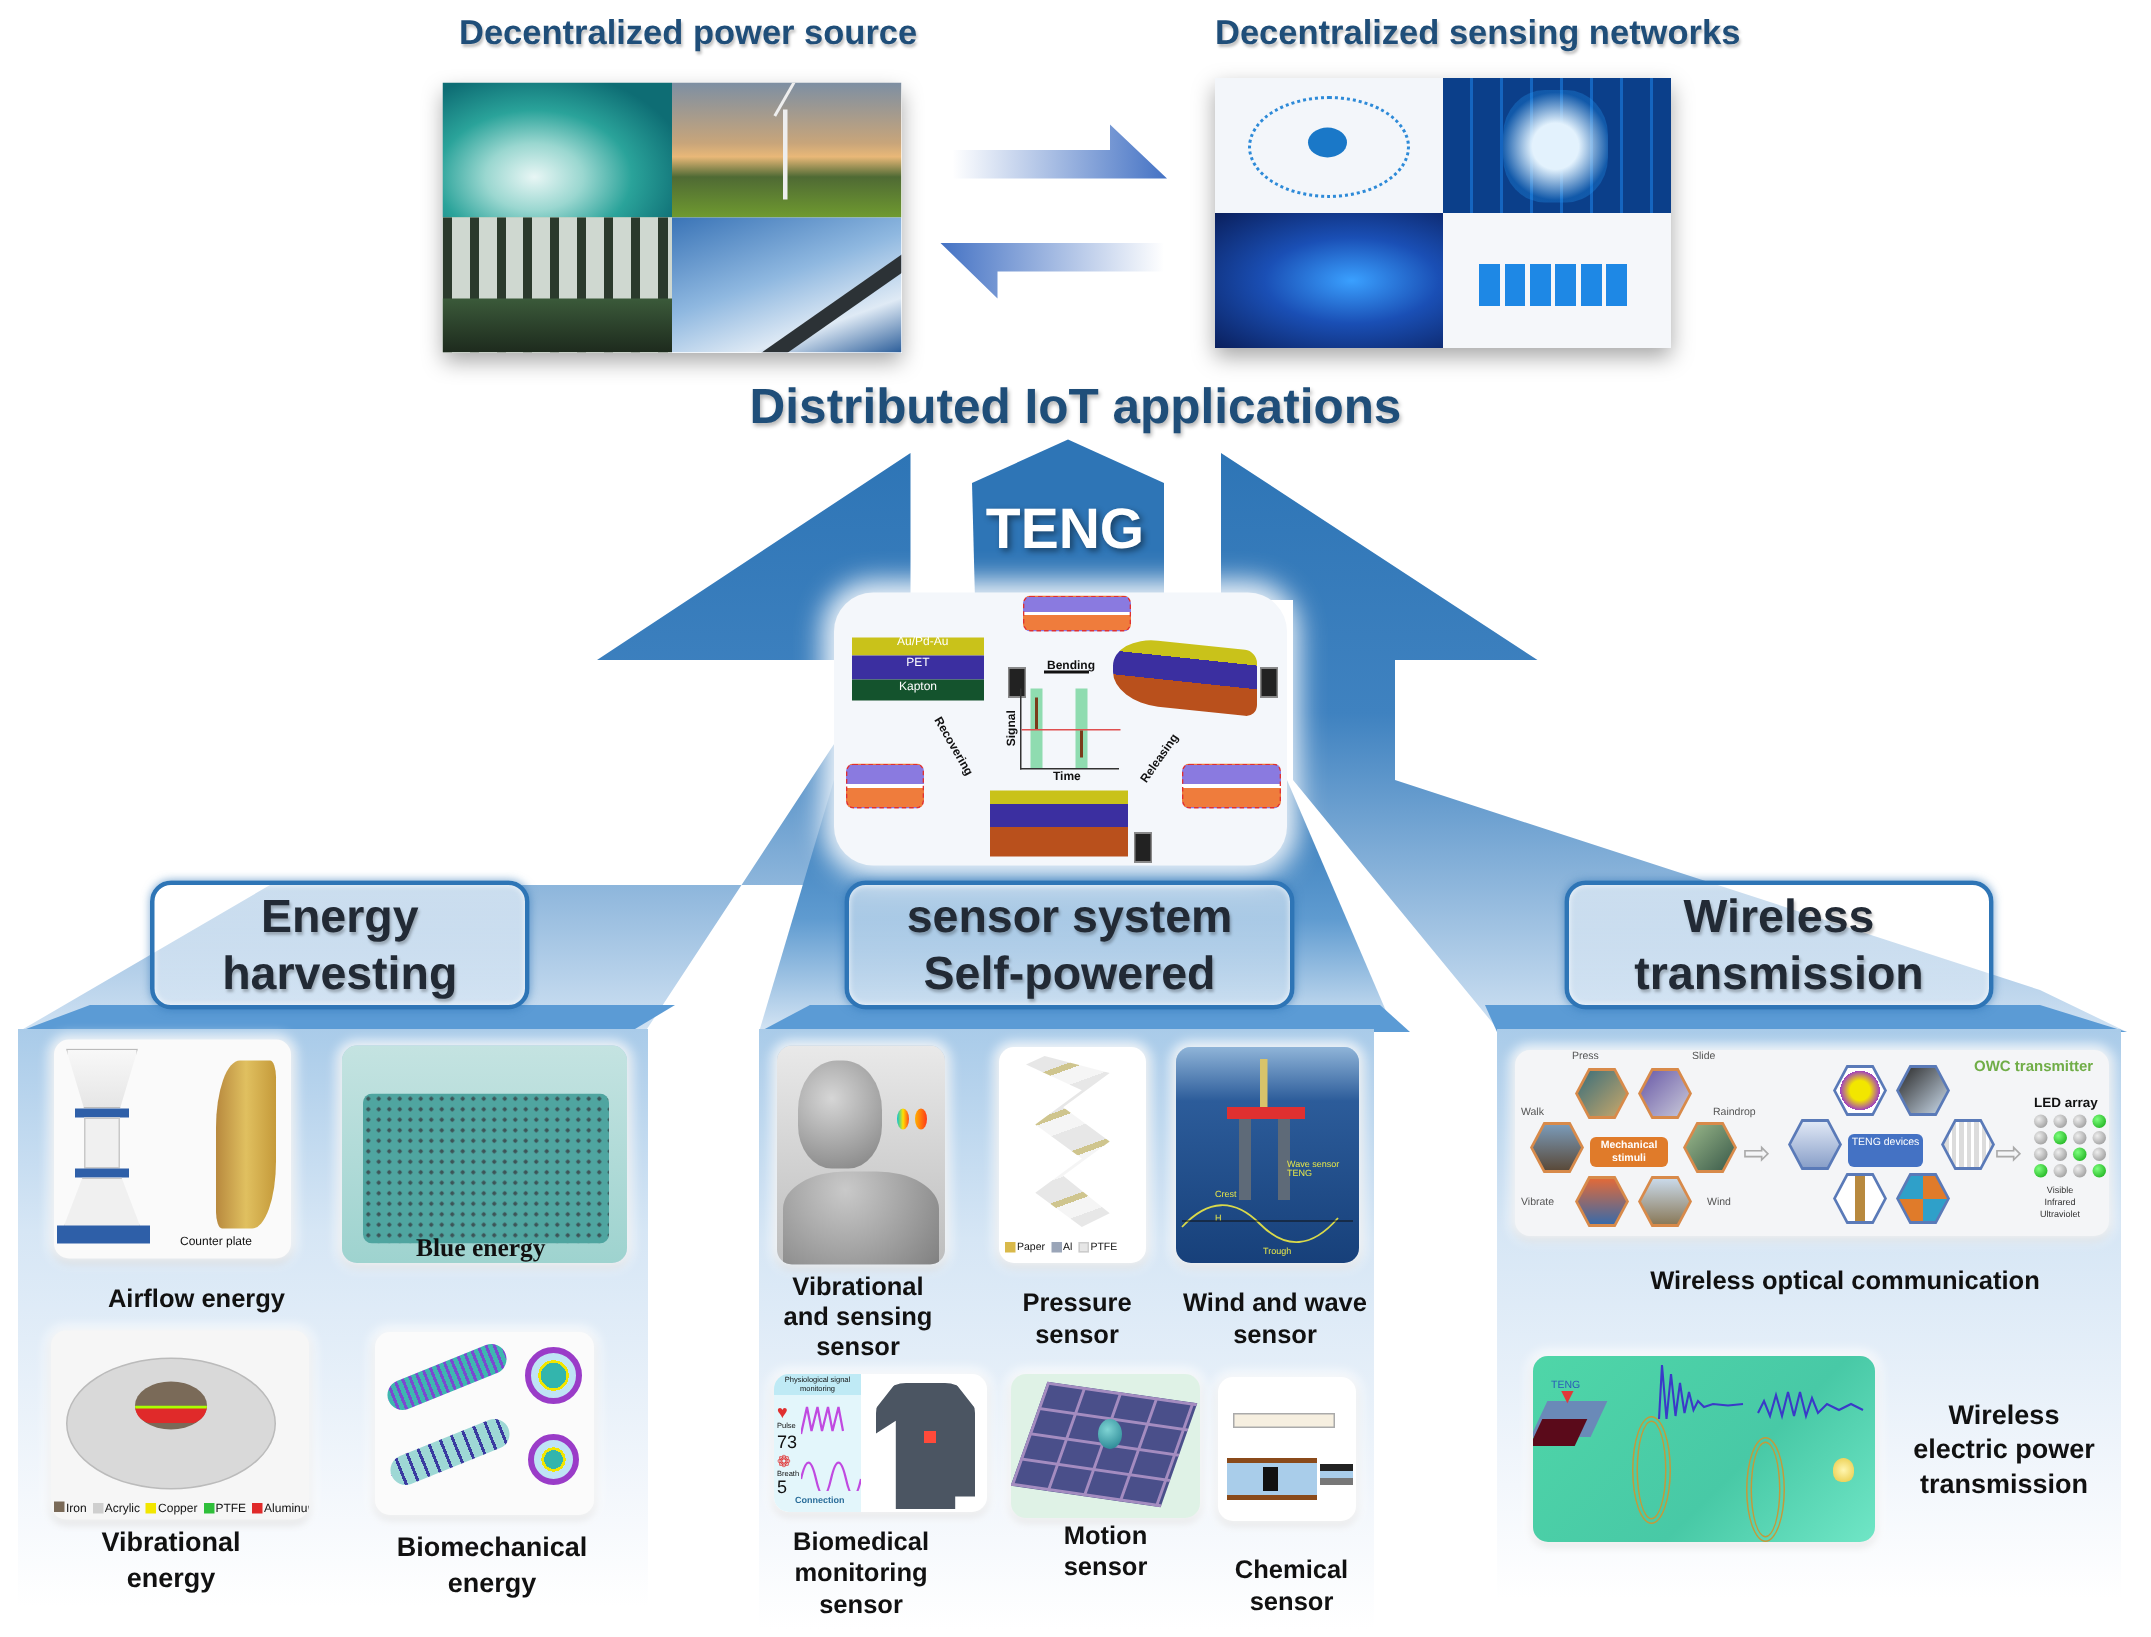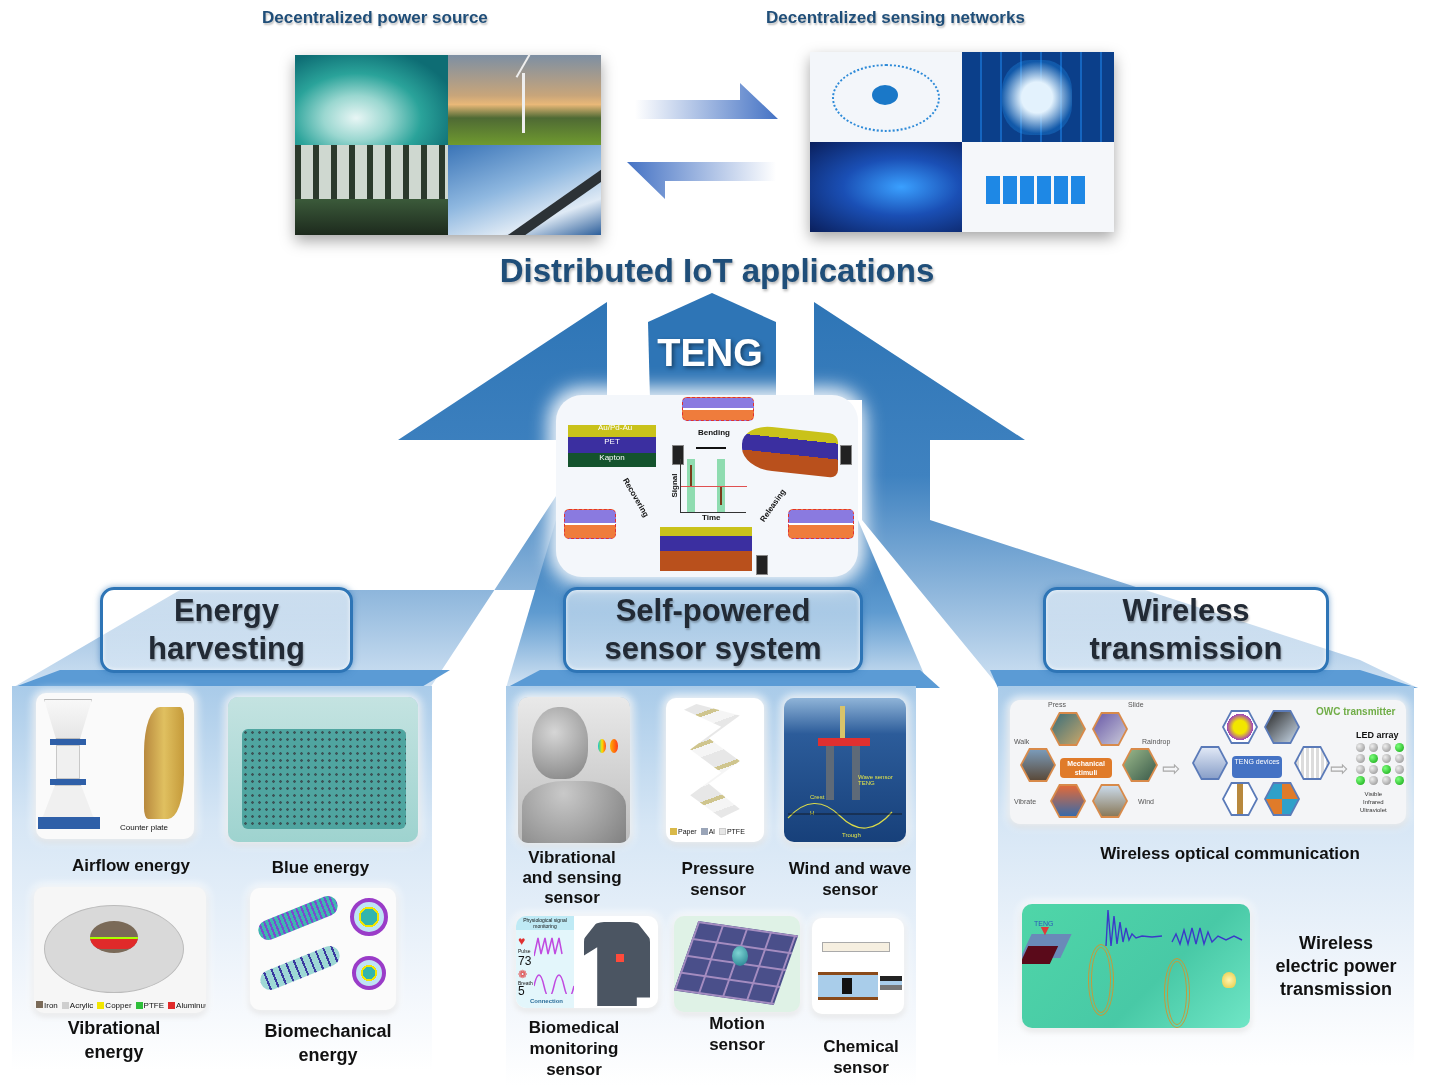--- a/index.html
+++ b/index.html
@@ -1,22 +1,22 @@
 <!DOCTYPE html>
 <html><head>
 <meta charset="utf-8">
 <style>
   * { box-sizing: border-box; margin: 0; padding: 0; }
   html, body { width: 1434px; height: 1091px; background: #ffffff; overflow: hidden; }
   body { position: relative; font-family: "Liberation Sans", sans-serif; color: #111; }
 
   
   .top-heading {
-    position: absolute; font-weight: bold; font-size: 17px; color: #1f4e79;
-    text-shadow: 1px 2px 2px rgba(0,0,0,0.25); white-space: nowrap;
+    position: absolute; font-weight: bold; font-size: 23px; color: #1f4e79;
+    text-shadow: 1px 2px 2px rgba(0,0,0,0.25); white-space: nowrap; margin-left: 44px;
   }
   .main-title {
     position: absolute; left: 0; width: 1434px; top: 252px; text-align: center;
     font-weight: bold; font-size: 33px; color: #1f4e79;
     text-shadow: 1px 2px 3px rgba(0,0,0,0.3);
   }
 
   
   .mosaic { position: absolute; display: grid; grid-template-columns: 1fr 1fr; grid-template-rows: 1fr 1fr;
     box-shadow: 0 6px 14px rgba(0,0,0,0.35); overflow: hidden; }
@@ -148,43 +148,43 @@
   <div style="position:absolute; left:200px; top:160px; width:12px; height:20px; background:#222; border:1px solid #888;"></div>
 
   <div style="position:absolute; left:126px; top:2px; width:72px; height:24px; border:1px dashed #e03030; border-radius:5px; background: linear-gradient(180deg,#8a7ae0 0 45%, #fff 45% 55%, #ef7c3c 55%);"></div>
   <div style="position:absolute; left:8px; top:114px; width:52px; height:30px; border:1px dashed #e03030; border-radius:5px; background: linear-gradient(180deg,#8a7ae0 0 45%, #fff 45% 55%, #ef7c3c 55%);"></div>
   <div style="position:absolute; left:232px; top:114px; width:66px; height:30px; border:1px dashed #e03030; border-radius:5px; background: linear-gradient(180deg,#8a7ae0 0 45%, #fff 45% 55%, #ef7c3c 55%);"></div>
 
   <div style="position:absolute; left:186px; top:34px; width:96px; height:44px; border-radius: 30px 8px 8px 30px / 20px 8px 8px 20px; background: linear-gradient(180deg, #c9c21a 0 22%, #3b2fa0 22% 58%, #b9501c 58%); transform: skewY(6deg);"></div>
 
   <div style="position:absolute; left:104px; top:132px; width:92px; height:44px; background: linear-gradient(180deg, #c9c21a 0 20%, #3b2fa0 20% 55%, #b9501c 55%);"></div>
 
-  <div class="small" style="position:absolute; left:142px; top:33px; font-weight:bold;">Bending</div>
+  <div class="small" style="position:absolute; left:142px; top:44px; font-weight:bold;">Bending</div>
   <div style="position:absolute; left:140px; top:52px; width:30px; height:2px; background:#111;"></div>
   <div class="small" style="position:absolute; left:198px; top:106px; font-weight:bold; transform: rotate(-55deg);">Releasing</div>
   <div class="small" style="position:absolute; left:58px; top:98px; font-weight:bold; transform: rotate(60deg);">Recovering</div>
 
   <div style="position:absolute; left:124px; top:64px; width:66px; height:54px; border-left:1px solid #333; border-bottom:1px solid #333;">
     <div style="position:absolute; left:6px; top:0; width:8px; height:53px; background:#8fdcb0;"></div>
     <div style="position:absolute; left:36px; top:0; width:8px; height:53px; background:#8fdcb0;"></div>
     <div style="position:absolute; left:0; top:27px; width:66px; height:1px; background:#e05050;"></div>
     <div style="position:absolute; left:9px; top:6px; width:2px; height:21px; background:#7a3b1a;"></div>
     <div style="position:absolute; left:39px; top:28px; width:2px; height:18px; background:#7a3b1a;"></div>
   </div>
   <div class="small" style="position:absolute; left:146px; top:118px; font-weight:bold;">Time</div>
   <div class="small" style="position:absolute; left:106px; top:86px; font-weight:bold; transform: rotate(-90deg);">Signal</div>
 </div>
 
 <div class="cat-box" style="left:100px; top:587px; width:253px; height:86px;">
   <span>Energy</span>
   <span>harvesting</span>
 </div>
 <div class="cat-box" style="left:563px; top:587px; width:300px; height:86px;">
+  <span>sensor system</span>
   <span>Self-powered</span>
-  <span>sensor system</span>
 </div>
 <div class="cat-box" style="left:1043px; top:587px; width:286px; height:86px;">
   <span>Wireless</span>
   <span>transmission</span>
 </div>
 
 <div class="panel" style="left:12px; top:686px; width:420px; height:385px;"></div>
 
 <div class="thumb" style="left:36px; top:693px; width:158px; height:146px; background:#fafafa;">
   <div style="position:absolute; left:8px; top:6px; width:48px; height:40px; border:1px solid #bbb; background: linear-gradient(180deg,#f8f8f8,#e6e6e6); clip-path: polygon(0 0,100% 0,75% 100%,25% 100%);"></div>
@@ -193,21 +193,21 @@
   <div style="position:absolute; left:14px; top:86px; width:36px; height:6px; background:#2e5fa8;"></div>
   <div style="position:absolute; left:6px; top:92px; width:52px; height:34px; border:1px solid #c8c8c8; background:#f0f0f0; clip-path: polygon(25% 0,75% 0,100% 100%,0 100%);"></div>
   <div style="position:absolute; left:2px; top:124px; width:62px; height:12px; background:#2e5fa8;"></div>
   <div style="position:absolute; left:108px; top:14px; width:40px; height:112px; background: linear-gradient(90deg,#b8893e,#e0c060,#c59a3a); border-radius: 40% 10% 40% 10%;"></div>
   <div class="small" style="position:absolute; left:84px; top:130px; font-size:8px;">Counter plate</div>
 </div>
 <div class="thumb" style="left:228px; top:697px; width:190px; height:145px; background: linear-gradient(180deg,#c4e3e1,#9ed3cf);">
   <div style="position:absolute; left:14px; top:32px; width:164px; height:100px; background: linear-gradient(180deg,#6cb8b4,#2f8c88); border-radius:6px; background-image: radial-gradient(#3c5558 1.2px, transparent 1.5px); background-size: 7px 7px; background-color:#4fa5a0;"></div>
 </div>
 <div class="cap" style="left:48px; top:856px; width:166px;">Airflow energy</div>
-<div class="cap" style="left:238px; top:858px; width:165px;">Blue energy</div>
+<div class="cap" style="left:238px; top:822px; width:165px;font-family:Liberation Serif, serif;">Blue energy</div>
 
 <div class="thumb" style="left:34px; top:887px; width:172px; height:126px; background:#f6f6f6;">
   <div style="position:absolute; left:10px; top:18px; width:140px; height:88px; border-radius:50%; background:#d9d9d9; border:1px solid #bbb;"></div>
   <div style="position:absolute; left:56px; top:34px; width:48px; height:32px; border-radius:50%; background:#7a6a58;"></div>
   <div style="position:absolute; left:56px; top:50px; width:48px; height:12px; background:#e02a2a; border-radius:0 0 20px 20px; border-top:2px solid #aaff00;"></div>
   <div style="position:absolute; left:2px; top:114px; display:flex; gap:4px;" class="small">
     <span style="display:inline-flex;align-items:flex-start;gap:1px;">
         <i style="display:inline-block;width:7px;height:7px;background:#7a6a58;"></i>
         <span>Iron</span>
       </span>

